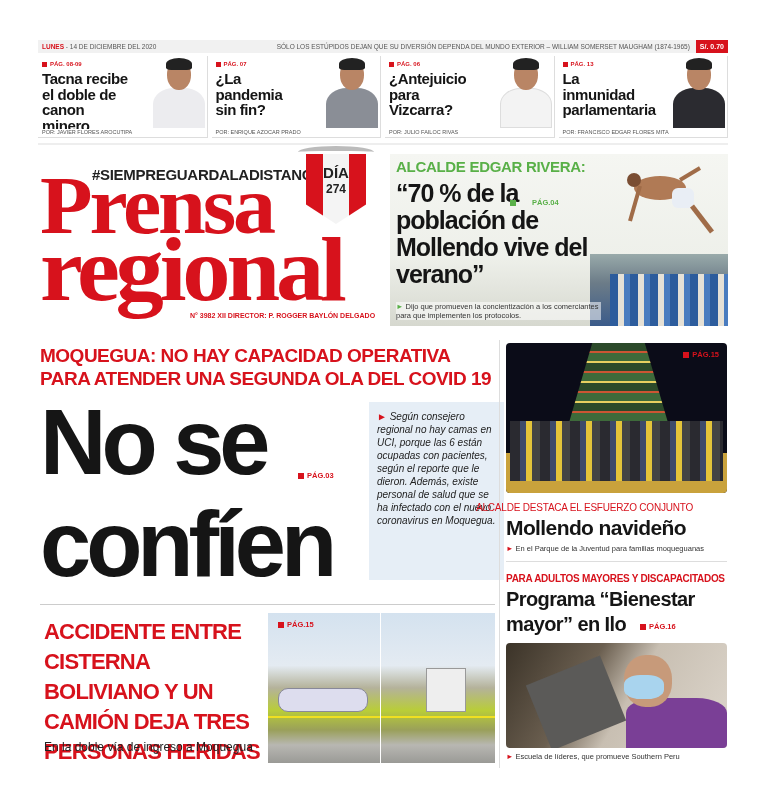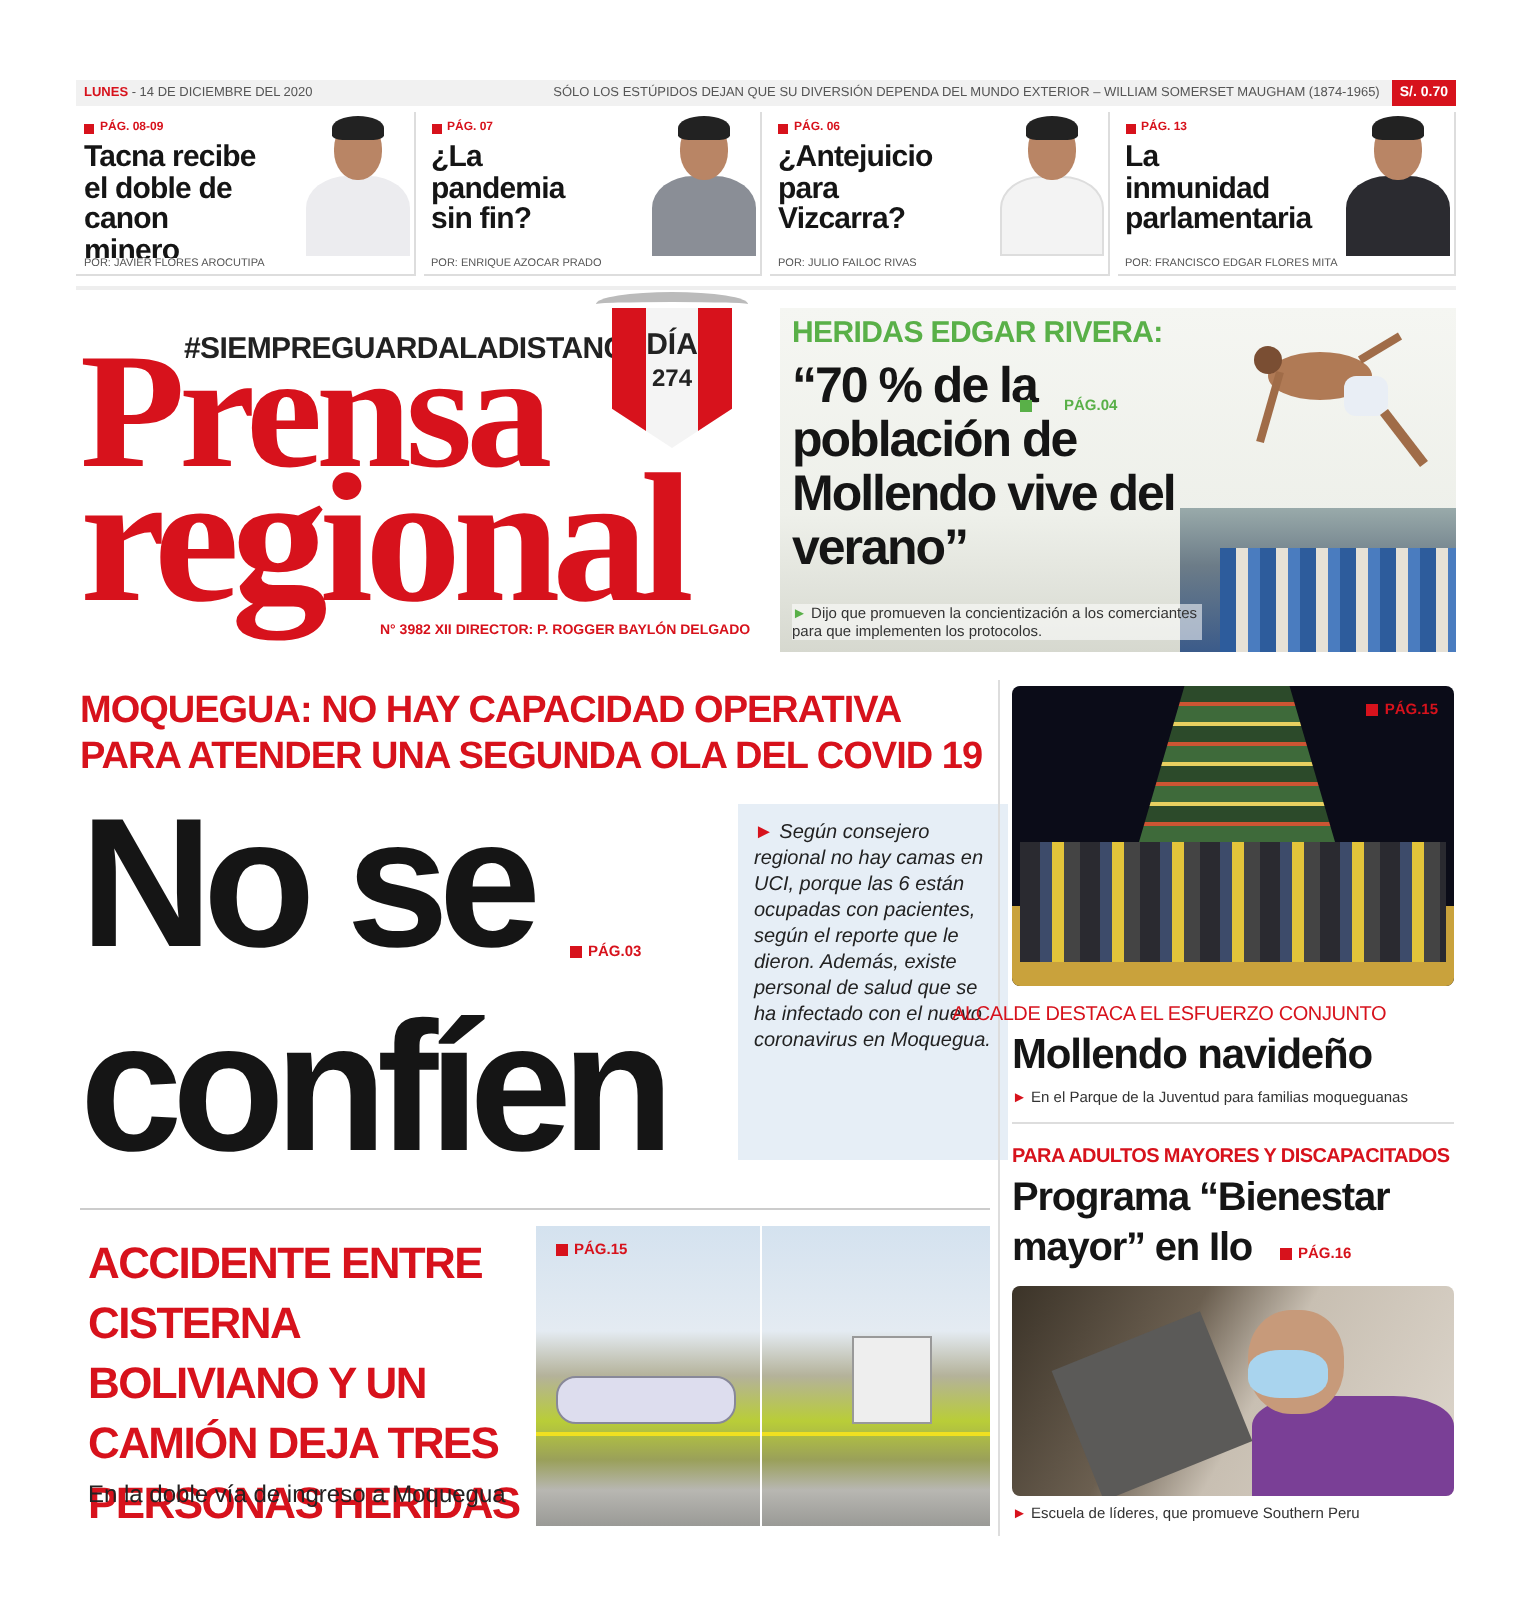--- a/index.html
+++ b/index.html
@@ -42,21 +42,21 @@
 #edgar .pg i{display:inline-block;width:6px;height:6px;background:#59b048}
 #edgar .sub{position:absolute;left:6px;top:148px;font-size:7.5px;color:#333;line-height:9px;z-index:3;background:rgba(255,255,255,.55);width:205px}
 #edgar .sub b{color:#59b048}
 #edgar .diver{position:absolute;left:210px;top:12px;width:115px;height:70px}
 #edgar .pier{position:absolute;left:200px;top:100px;width:138px;height:72px;background:linear-gradient(180deg,#9aa 0,#6c7c88 40%,#3b5b8a 100%)}
 #edgar .crowd{position:absolute;left:220px;top:120px;width:118px;height:52px;background:repeating-linear-gradient(90deg,#2d5c9c 0 8px,#e6e1d6 8px 14px,#4a7cbf 14px 20px)}
 
 #kicker{left:40px;top:344px;width:455px;text-align:left;font-weight:bold;font-size:19px;line-height:23px;color:#d7121c;letter-spacing:-0.5px}
 #big1{left:40px;top:394px;font-weight:bold;font-size:92px;line-height:96px;color:#151515;letter-spacing:-5px}
 #big2{left:40px;top:496px;font-weight:bold;font-size:92px;line-height:96px;color:#151515;letter-spacing:-5px}
-#mainpg{left:285px;top:471px;font-size:7.5px;font-weight:bold;color:#d7121c;display:flex;gap:3px;align-items:center}
+#mainpg{left:298px;top:471px;font-size:7.5px;font-weight:bold;color:#d7121c;display:flex;gap:3px;align-items:center}
 #mainpg i{display:inline-block;width:6px;height:6px;background:#d7121c}
 #sidebox{left:369px;top:402px;width:135px;height:178px;background:#e6eef6;padding:8px 8px;font-style:italic;font-size:10px;line-height:13px;color:#222}
 #sidebox b{color:#d7121c;font-style:normal}
 .divider-h{left:40px;top:604px;width:455px;height:1px;background:#ccc}
 
 #acc-title{left:44px;top:617px;width:220px;font-weight:bold;font-size:22px;line-height:30px;color:#d7121c;letter-spacing:-0.8px}
 #acc-sub{left:44px;top:740px;font-size:12px;color:#222}
 #acc-photo{left:268px;top:613px;width:227px;height:150px;background:linear-gradient(180deg,#d4e2ef 0%,#e4ebf2 35%,#b4b29a 50%,#b9cd38 65%,#9aa05a 78%,#b8b7b2 88%,#9a9a96 100%);overflow:hidden}
 #acc-photo .split{position:absolute;left:112px;top:0;width:1px;height:150px;background:#fff}
 #acc-photo .truck{position:absolute;left:158px;top:55px;width:40px;height:44px;background:#eee;border:1px solid #999}
@@ -170,21 +170,21 @@
   <div class="pier"></div>
   <div class="crowd"></div>
   <svg class="diver" viewBox="0 0 115 70">
     <ellipse cx="60" cy="22" rx="26" ry="12" fill="#b07a55"></ellipse>
     <rect x="72" y="22" width="22" height="20" rx="6" fill="#e9eef5"></rect>
     <circle cx="34" cy="14" r="7" fill="#7a4e33"></circle>
     <line x1="40" y1="20" x2="30" y2="55" stroke="#a06c48" stroke-width="4"></line>
     <line x1="80" y1="14" x2="100" y2="2" stroke="#a06c48" stroke-width="4"></line>
     <line x1="92" y1="40" x2="112" y2="66" stroke="#a06c48" stroke-width="5"></line>
   </svg>
-  <div class="kicker">HERIDAS EDGAR RIVERA:</div>
+  <div class="kicker">ALCALDE EDGAR RIVERA:</div>
   <div class="quote" style="width:205px">“70 % de la población de Mollendo vive del verano”</div>
   <div class="pg">
       <i></i>
       <span>PÁG.04</span>
     </div>
   <div class="sub"><b>►</b><span> Dijo que promueven la concientización a los comerciantes para que implementen los protocolos.</span></div>
 </div>
 
 <div id="kicker" class="abs">MOQUEGUA: NO HAY CAPACIDAD OPERATIVA PARA ATENDER UNA SEGUNDA OLA DEL COVID 19</div>
 <div id="big1" class="abs">No se</div>

